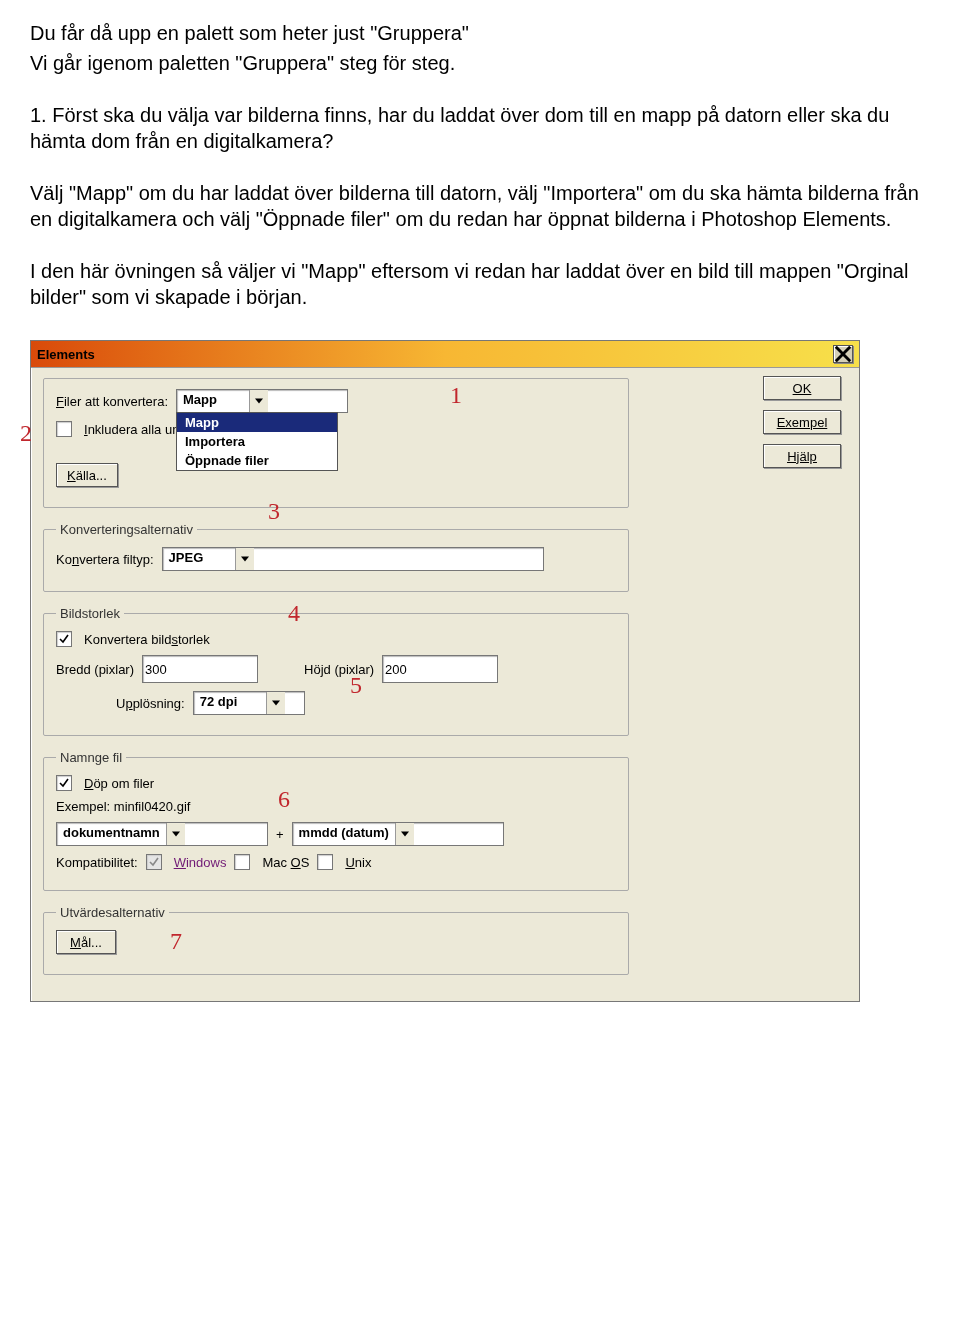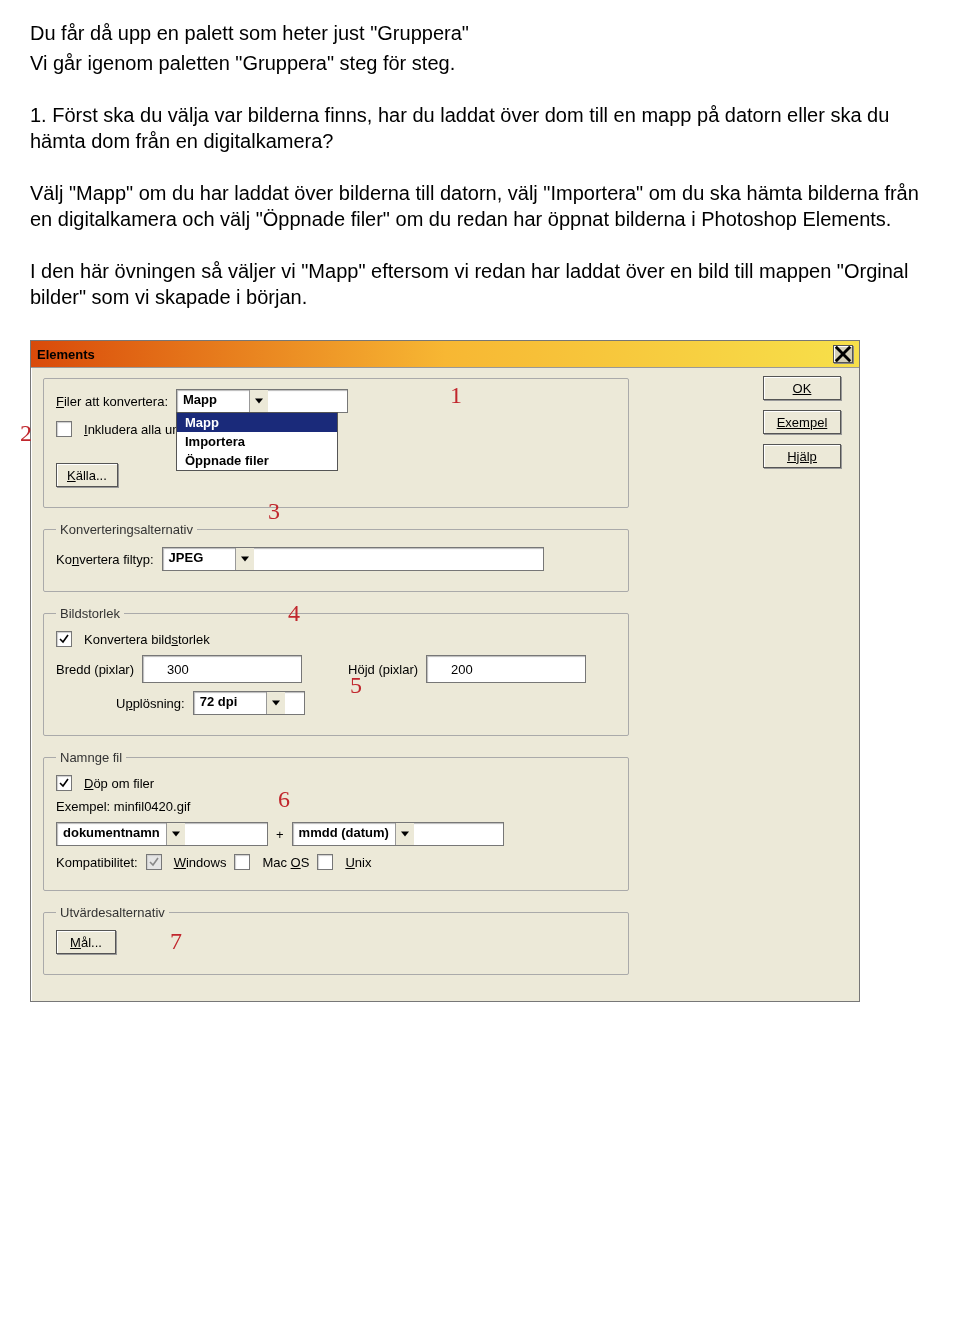--- a/index.html
+++ b/index.html
@@ -112,21 +112,21 @@
     display: flex; align-items: center; justify-content: center;
     cursor: pointer;
   }
   .combo .arrow svg { width: 8px; height: 6px; }
 
   .textin {
     background: #fff;
     border: 1px solid #777;
     box-shadow: inset 1px 1px 1px #bbb;
     height: 22px;
-    padding: 2px 24px;
+    padding: 2px 2px;
     font-size: 13px;
     font-family: Tahoma, Arial, sans-serif;
   }
 
   .chk {
     width: 14px; height: 14px;
     background: #fff;
     border: 1px solid #777;
     box-shadow: inset 1px 1px 1px #ccc;
     display: inline-flex; align-items: center; justify-content: center;
@@ -306,21 +306,21 @@
               </span>
           </div>
         </div>
         <div class="row">
           <span class="lbl">Kompatibilitet:</span>
           <span class="chk disabled">
               <svg viewBox="0 0 10 10">
                 <polyline points="1,5 4,8 9,1" fill="none" stroke="#888" stroke-width="1.6"></polyline>
               </svg>
             </span>
-          <span class="lbl" style="color:#000000"><span class="und">W</span>indows</span>
+          <span class="lbl" style="color:#701a75"><span class="und">W</span>indows</span>
           <span class="chk"></span>
           <span class="lbl">Mac <span class="und">O</span>S</span>
           <span class="chk"></span>
           <span class="lbl"><span class="und">U</span>nix</span>
         </div>
       </fieldset>
 
       <fieldset class="group" style="width:560px">
         <legend>Utvärdesalternativ</legend>
         <div class="row">

